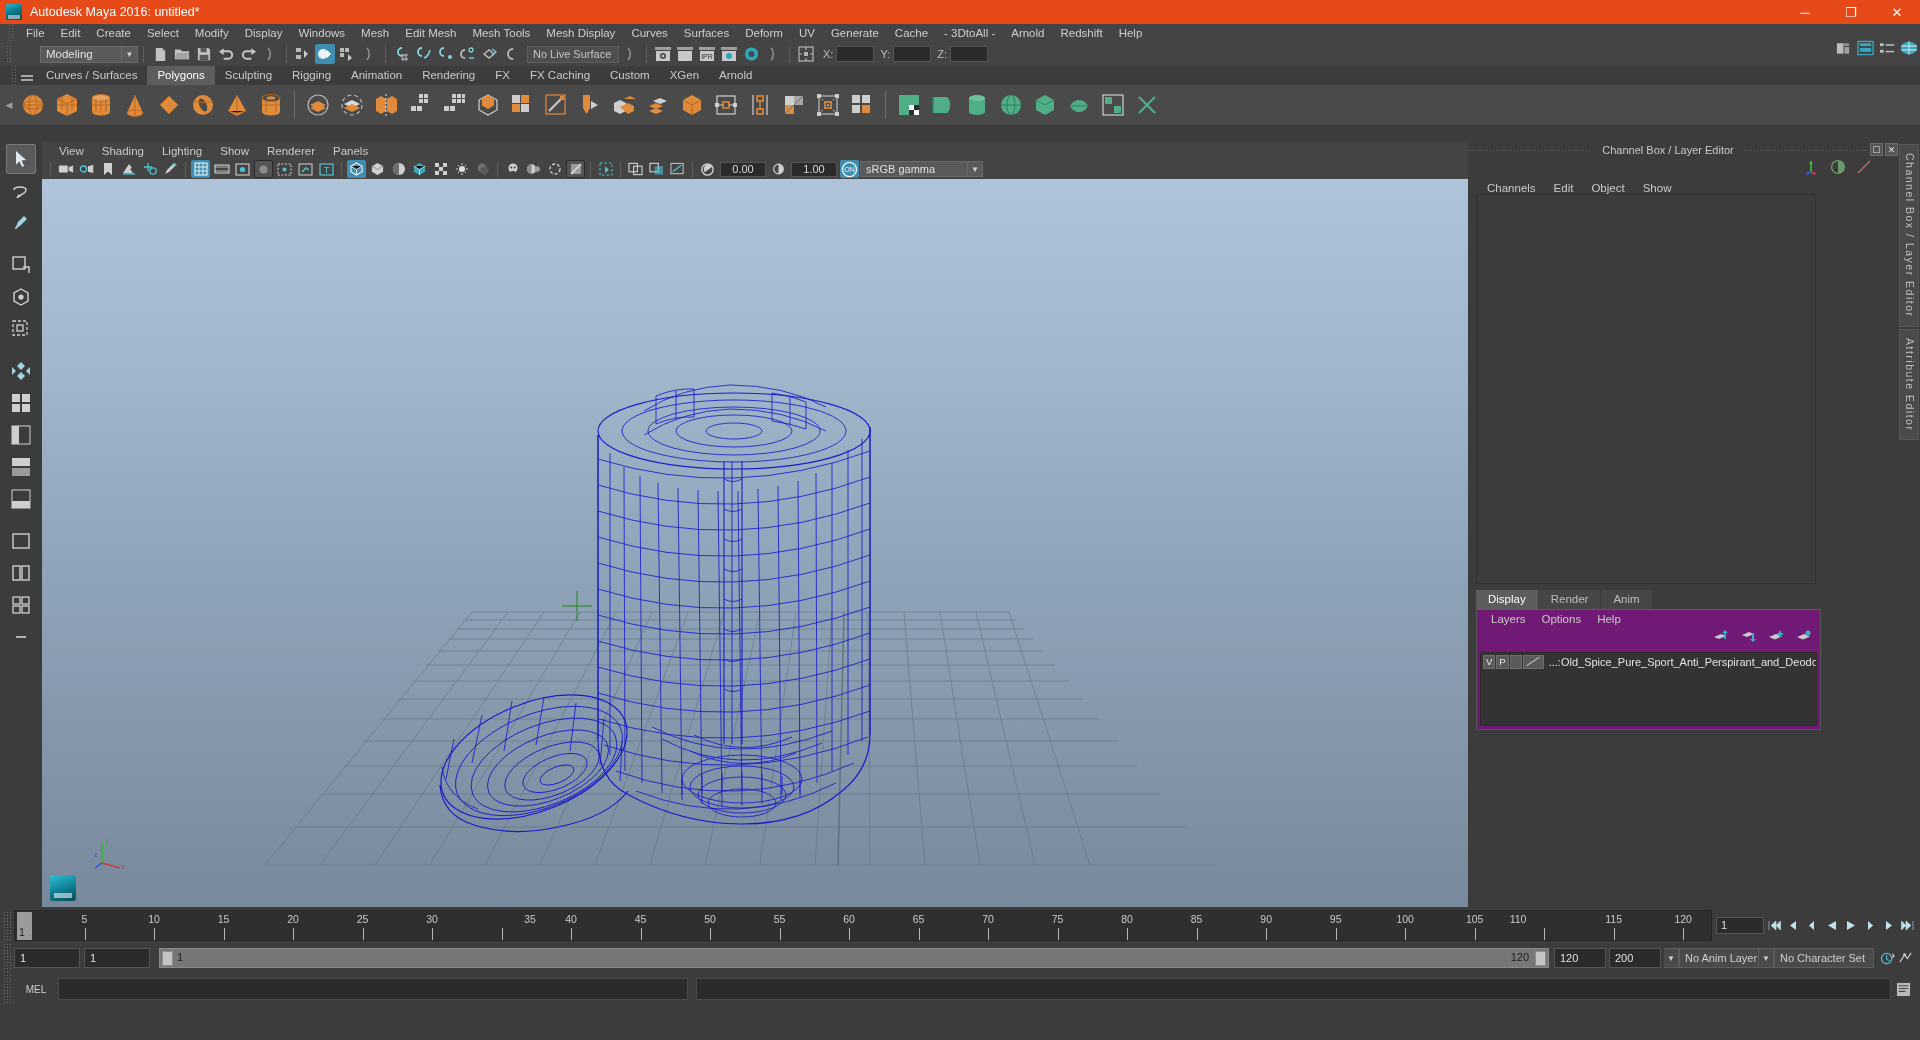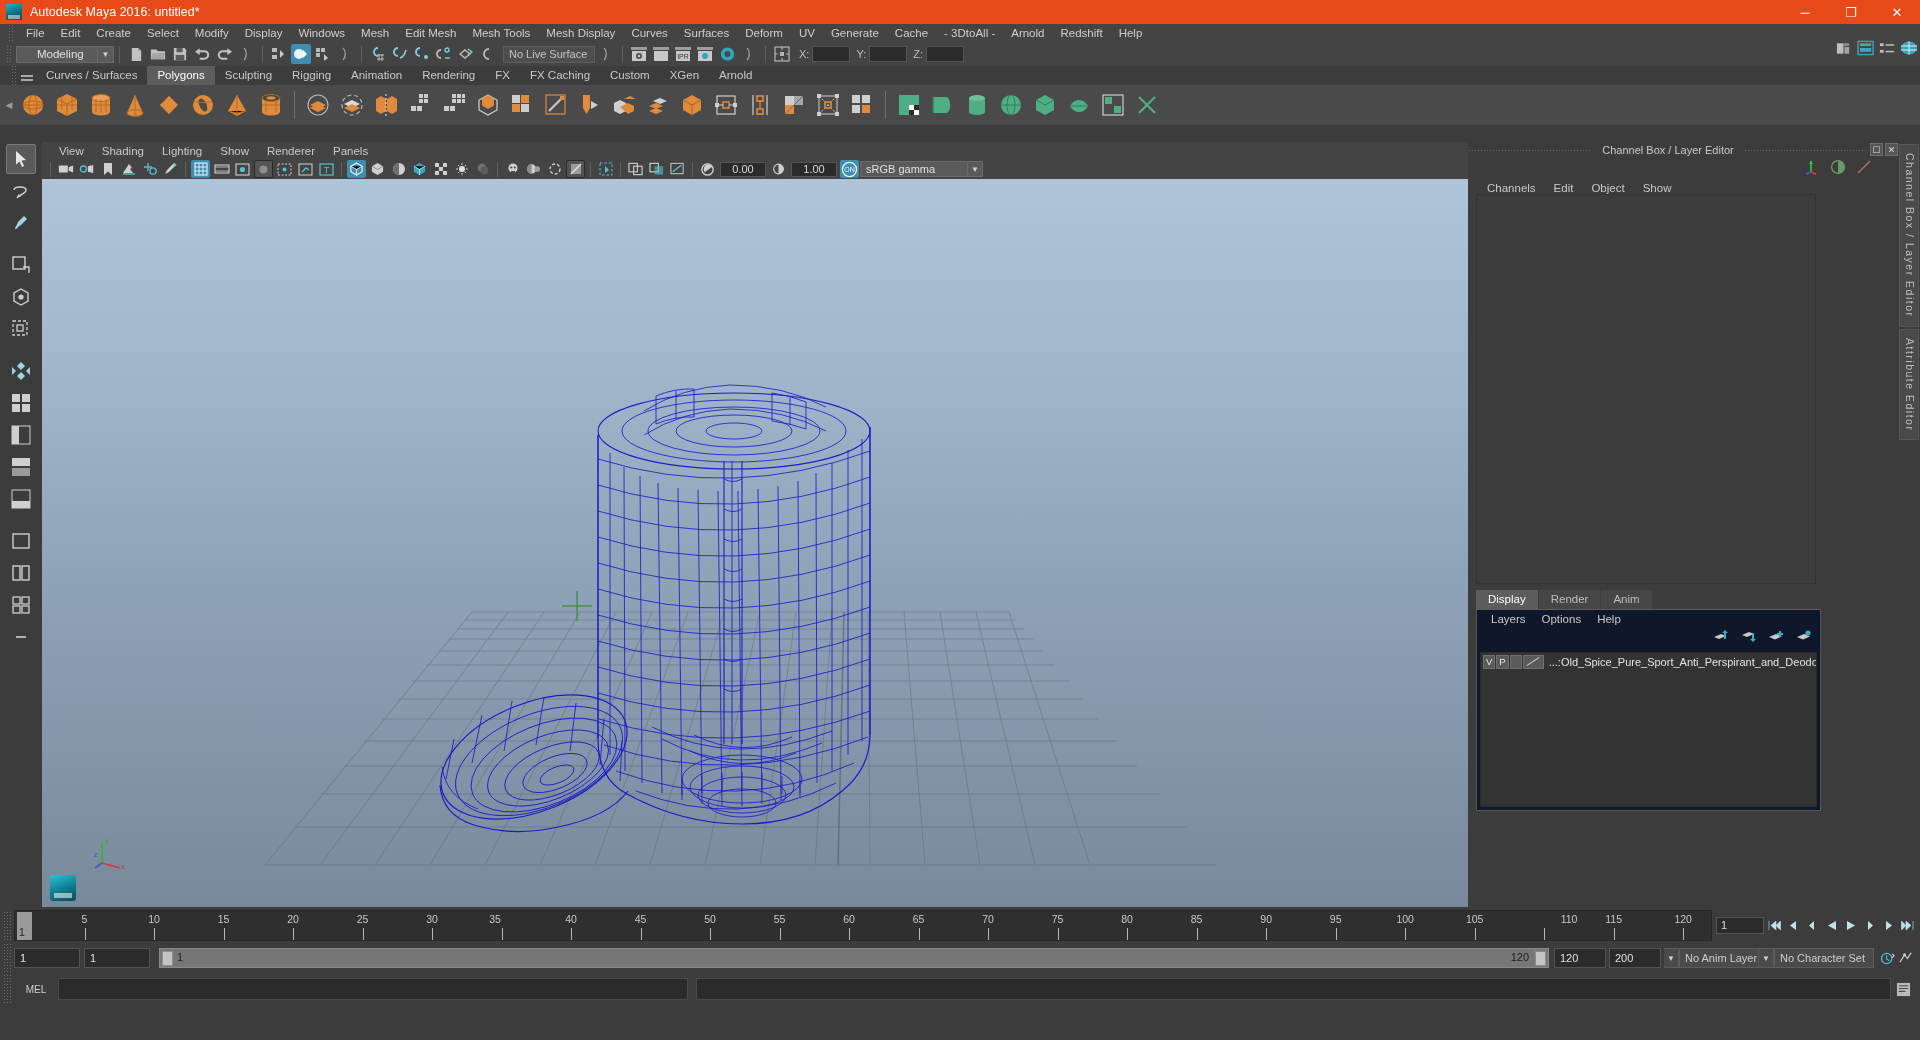--- a/index.html
+++ b/index.html
@@ -46,21 +46,21 @@
   
   .statusbar {
     height: 24px; background: #444444; display: flex; align-items: center;
     padding-left: 2px; gap: 0px;
   }
   .grip { width: 8px; height: 20px; margin: 0 3px;
     background-image: radial-gradient(#6d6d6d 1px, transparent 1px);
     background-size: 3px 3px; background-position: 1px 1px; flex: none; }
   .modesel {
     width: 82px; height: 17px; background: #5a5a5a; border: 1px solid #6b6b6b;
-    font-size: 11.5px; color: #e0e0e0; padding-left: 20px; line-height: 15px;
+    font-size: 11.5px; color: #e0e0e0; padding-left: 5px; line-height: 15px; margin-left: 24px;
   }
   .modearrow {
     width: 16px; height: 17px; background: #5a5a5a; border: 1px solid #6b6b6b; border-left: none;
     display: flex; align-items: center; justify-content: center; color: #d0d0d0; font-size: 8px;
   }
   .sep { width: 1px; height: 17px; background: #5f5f5f; margin: 0 5px; flex: none; }
   .tb-icon {
     width: 20px; height: 20px; display: flex; align-items: center; justify-content: center;
     flex: none; margin: 0 1px;
   }
@@ -134,21 +134,21 @@
       display:flex; align-items:center; justify-content:center; font-size:9px; color:#ddd; }
   .rp-tools { height: 22px; display:flex; align-items:center; justify-content:flex-end; padding-right:26px; gap:10px;}
   .rp-menubar { height: 18px; display:flex; align-items:center; padding-left:10px; background:#3c3c3c; }
   .rp-menubar .mi { font-size:11.5px; padding:0 9px; color:#c9c9c9; }
   .chanbox { position:absolute; left:8px; top:52px; width: 340px; height: 390px; background:#3c3c3c; border:1px solid #333; }
 
   .layered { position:absolute; left: 8px; top: 448px; width: 345px; }
   .lay-tabs { height: 19px; display:flex; align-items:flex-end; }
   .lay-tab { height: 19px; line-height:19px; padding: 0 12px; font-size:11.5px; background:#464646; color:#bdbdbd; margin-right:1px;}
   .lay-tab.sel { background: #5d5d5d; color:#ffffff; }
-  .lay-body { border:1px solid #555; border-top:1px solid #5d5d5d; background:#0f172a; height: 202px; position:relative;}
+  .lay-body { border:1px solid #555; border-top:1px solid #5d5d5d; background:#701a75; height: 121px; position:relative;}
   .lay-menu { height:18px; display:flex; align-items:center; padding-left:6px; }
   .lay-menu .mi { font-size:11.5px; padding: 0 8px; color:#c9c9c9; }
   .lay-icons { height: 18px; display:flex; align-items:center; justify-content:flex-end; padding-right:8px; gap:12px;}
   .lay-list { position:absolute; left:3px; right:3px; top: 42px; bottom:3px; background:#333333; border:1px solid #2c2c2c; }
   .lay-row { height:17px; display:flex; align-items:center; font-size:11px; color:#e4e4e4; padding-left:2px; }
   .lay-cell { width:13px; height:14px; background:#5a5a5a; border:1px solid #6e6e6e; margin-right:1px;
               display:flex; align-items:center; justify-content:center; font-size:9.5px; color:#e9e9e9; }
   .lay-color { width:22px; height:14px; background:#5a5a5a; border:1px solid #6e6e6e; margin-right:1px; position:relative;}
   .lay-color::after { content:""; position:absolute; left:3px; bottom:2px; width:15px; height:1px; background:#d0d0d0;
      transform: rotate(-33deg); transform-origin: left bottom;}
@@ -1309,21 +1309,21 @@
         <div class="tl-tick" style="left: 139.016px;">10</div>
         <div class="tl-mark" style="left: 139.016px;"></div>
         <div class="tl-tick" style="left: 208.525px;">15</div>
         <div class="tl-mark" style="left: 208.525px;"></div>
         <div class="tl-tick" style="left: 278.033px;">20</div>
         <div class="tl-mark" style="left: 278.033px;"></div>
         <div class="tl-tick" style="left: 347.541px;">25</div>
         <div class="tl-mark" style="left: 347.541px;"></div>
         <div class="tl-tick" style="left: 417.049px;">30</div>
         <div class="tl-mark" style="left: 417.049px;"></div>
-        <div class="tl-tick" style="left: 480px;">35</div>
+        <div class="tl-tick" style="left: 515px;">35</div>
         <div class="tl-mark" style="left: 486.557px;"></div>
         <div class="tl-tick" style="left: 556.066px;">40</div>
         <div class="tl-mark" style="left: 556.066px;"></div>
         <div class="tl-tick" style="left: 625.574px;">45</div>
         <div class="tl-mark" style="left: 625.574px;"></div>
         <div class="tl-tick" style="left: 695.082px;">50</div>
         <div class="tl-mark" style="left: 695.082px;"></div>
         <div class="tl-tick" style="left: 764.59px;">55</div>
         <div class="tl-mark" style="left: 764.59px;"></div>
         <div class="tl-tick" style="left: 834.098px;">60</div>
@@ -1339,21 +1339,21 @@
         <div class="tl-tick" style="left: 1181.64px;">85</div>
         <div class="tl-mark" style="left: 1181.64px;"></div>
         <div class="tl-tick" style="left: 1251.15px;">90</div>
         <div class="tl-mark" style="left: 1251.15px;"></div>
         <div class="tl-tick" style="left: 1320.66px;">95</div>
         <div class="tl-mark" style="left: 1320.66px;"></div>
         <div class="tl-tick" style="left: 1390.16px;">100</div>
         <div class="tl-mark" style="left: 1390.16px;"></div>
         <div class="tl-tick" style="left: 1459.67px;">105</div>
         <div class="tl-mark" style="left: 1459.67px;"></div>
-        <div class="tl-tick" style="left: 1554px; text-align: center;">110</div>
+        <div class="tl-tick" style="left: 1503px; text-align: center;">110</div>
         <div class="tl-mark" style="left: 1529.18px;"></div>
         <div class="tl-tick" style="left: 1598.69px;">115</div>
         <div class="tl-mark" style="left: 1598.69px;"></div>
         <div class="tl-tick" style="left: 1668.2px;">120</div>
         <div class="tl-mark" style="left: 1668.2px;"></div>
       </div>
     <div class="tl-right">
       <div class="tl-frame">1</div>
       <div class="pbtn">
         <svg width="13" height="11" viewBox="0 0 13 11">

